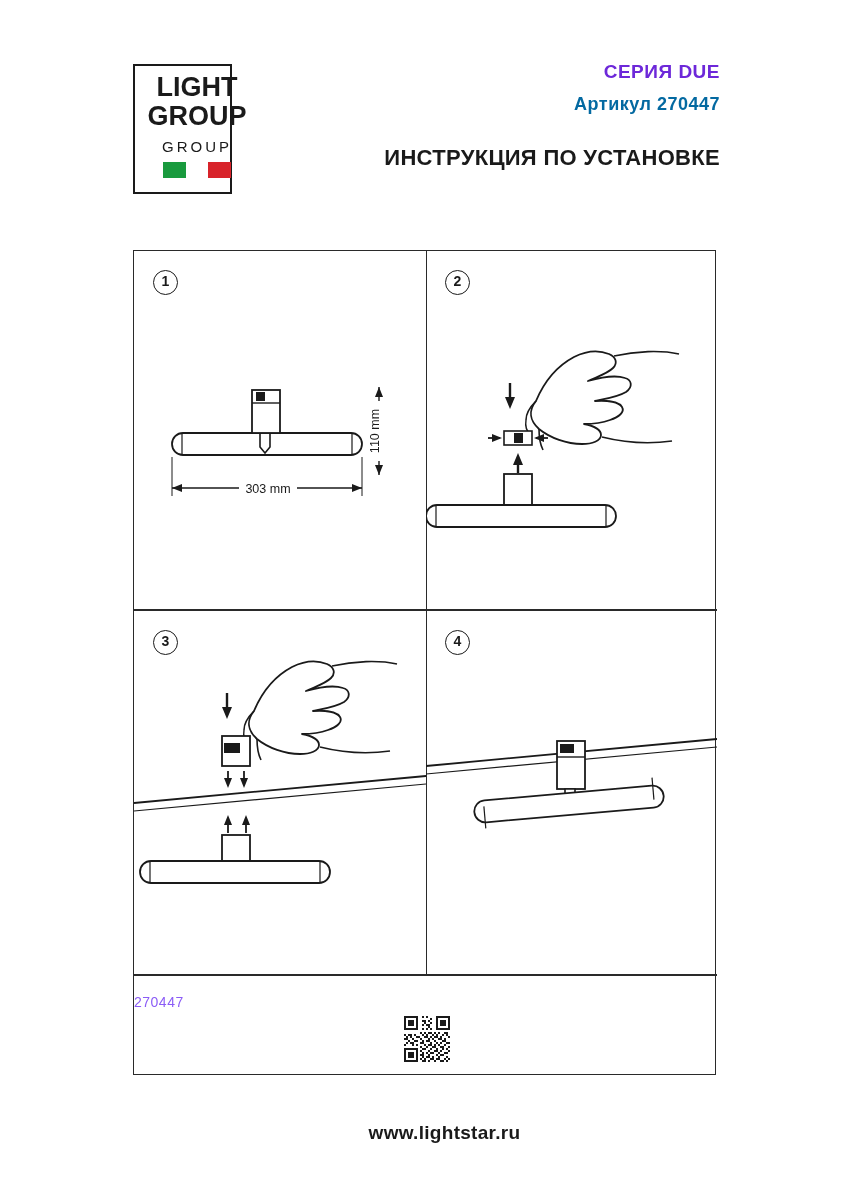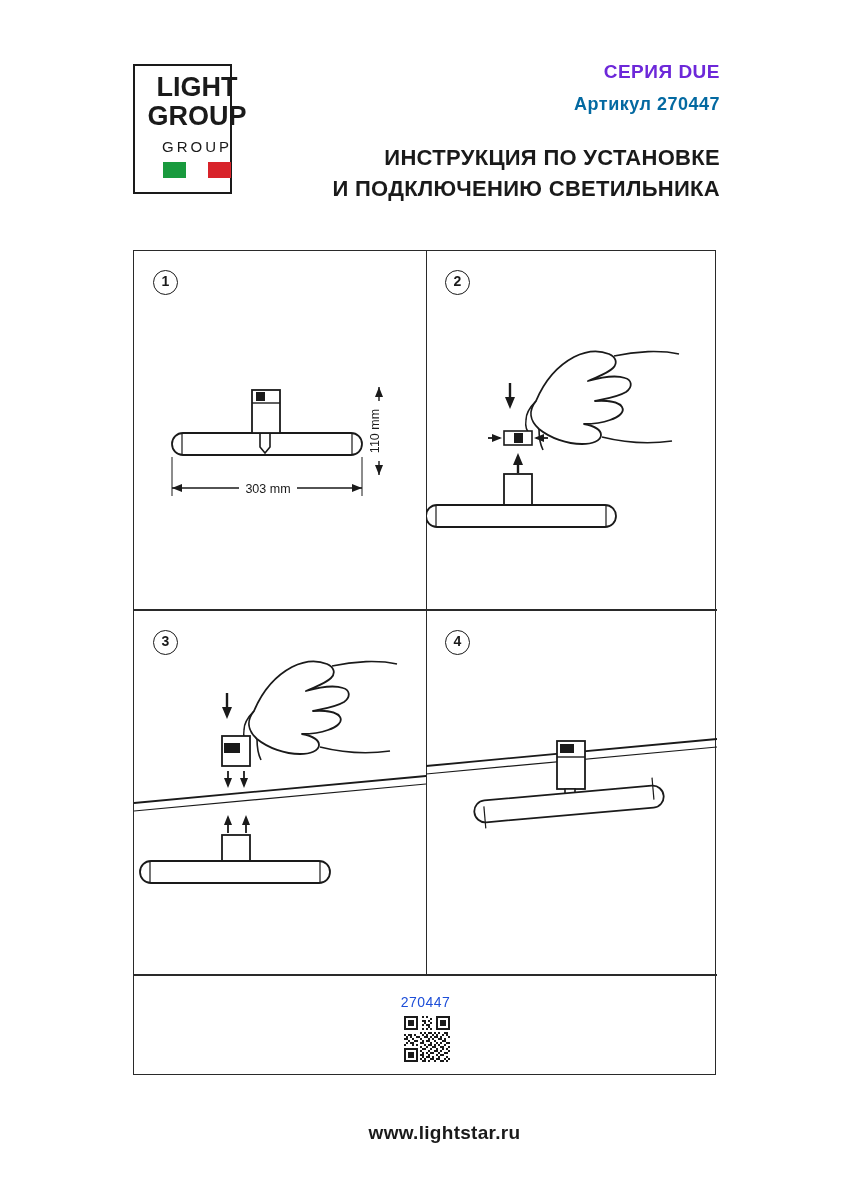--- a/index.html
+++ b/index.html
@@ -161,23 +161,23 @@
   }
 
   .art-wrap { position: absolute; left: 0; top: 0; width: 100%; height: 100%; }
 
   
   .code-label {
     position: absolute;
     left: 0;
     top: 18px;
     width: 583px;
-    text-align: center;
+    text-align: left;
     font-size: 14px;
-    color: #1d4ed8;
+    color: #8b5cf6;
     letter-spacing: 0.5px;
   }
   .qr {
     position: absolute;
     left: 270px;
     top: 40px;
     width: 46px;
     height: 46px;
   }
 
@@ -212,21 +212,20 @@
     </div>
   </div>
 
   <div class="head-right">
     <div class="series-line">СЕРИЯ DUE</div>
     <div class="article-line">Артикул 270447</div>
   </div>
 
   <div class="title-block">
     <div>ИНСТРУКЦИЯ ПО УСТАНОВКЕ</div>
-    <div>И ПОДКЛЮЧЕНИЮ СВЕТИЛЬНИКА</div>
   </div>
 </div>
 
 <div class="grid">
   <div class="vline"></div>
   <div class="hline1"></div>
   <div class="hline2"></div>
 
   <div class="cell c1">
     <div class="step-badge">1</div>

